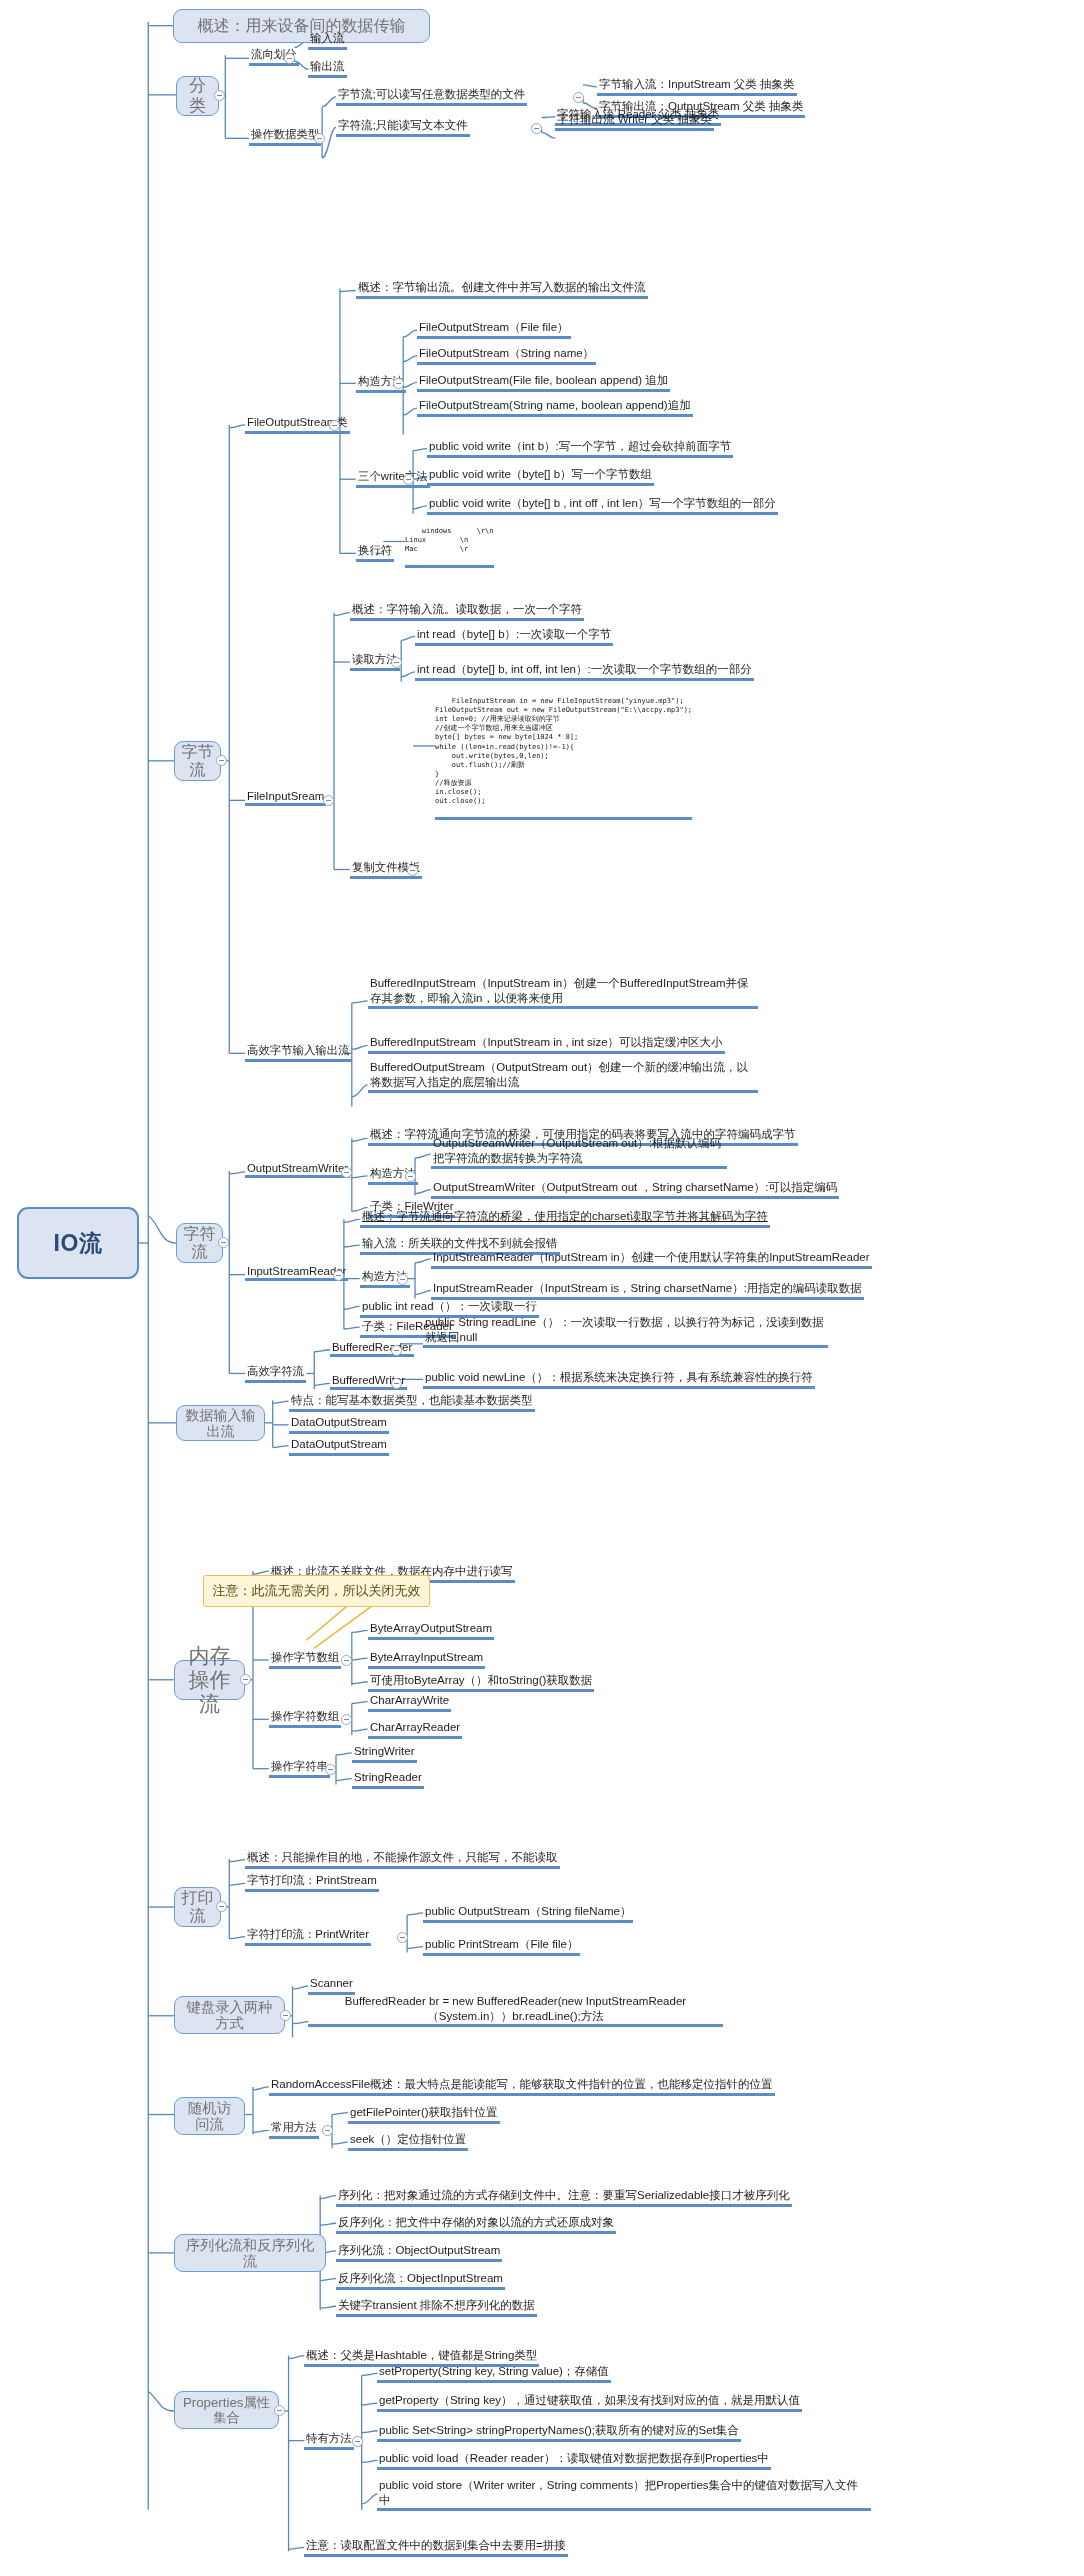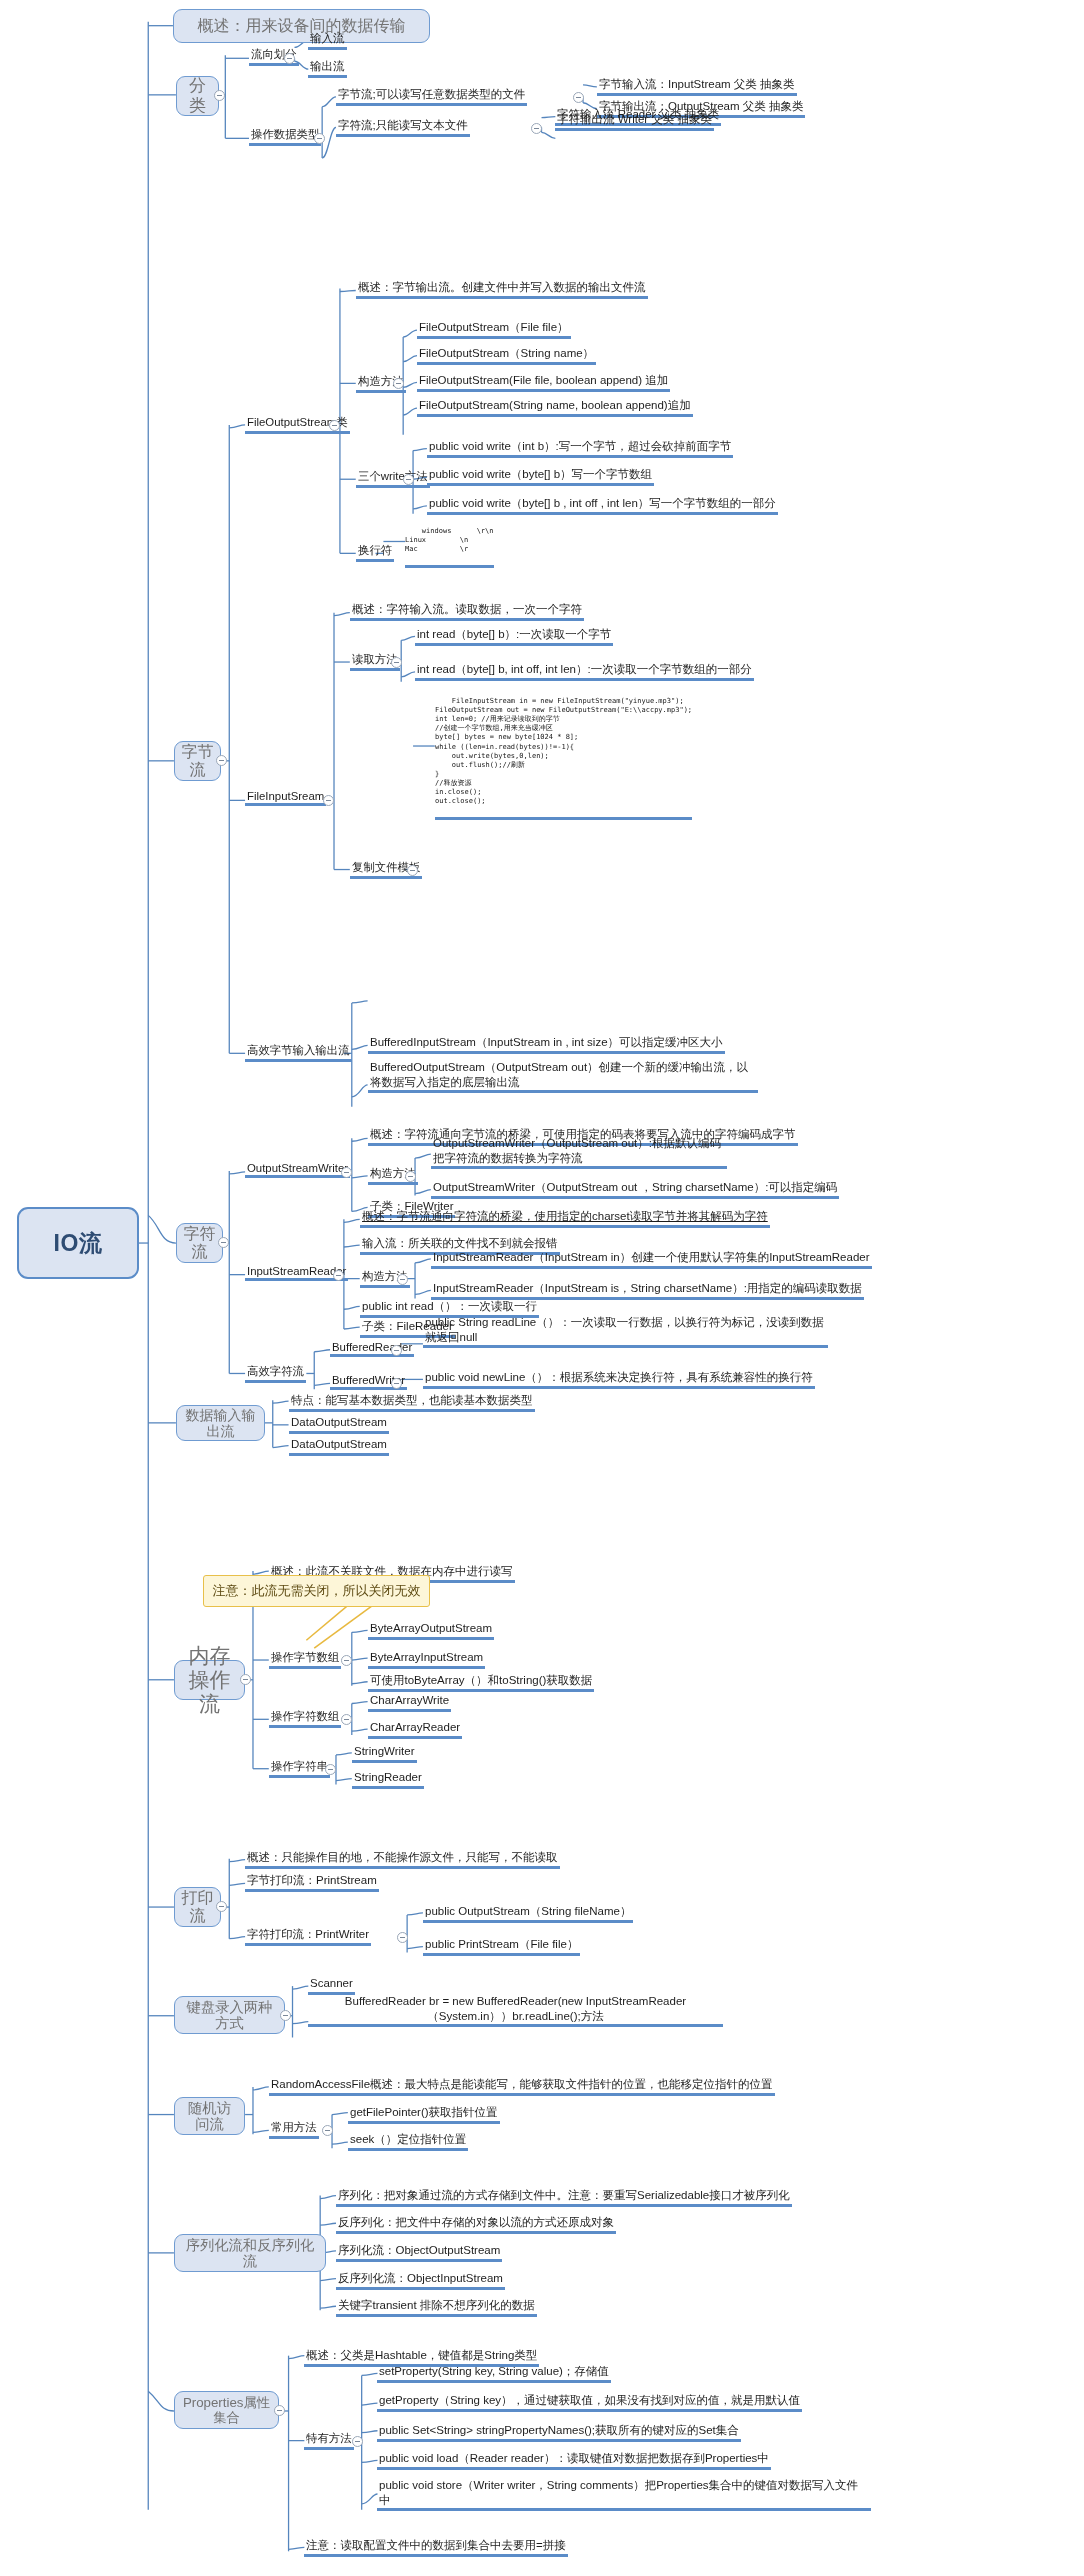--- a/index.html
+++ b/index.html
@@ -462,20 +462,23 @@
     out.flush();//刷新
 }
 //释放资源
 in.close();
 out.close();</span>
   </div>
 
   <div class="cap" style="left:245px; top:1043px;">
     <span>高效字节输入输出流</span>
   </div>
+  <div class="ul wrap" style="left:368px; top:976px; width:390px;">
+    <span>BufferedInputStream（InputStream in）创建一个BufferedInputStream并保存其参数，即输入流in，以便将来使用</span>
+  </div>
   <div class="ul" style="left:368px; top:1035px;">
     <span>BufferedInputStream（InputStream in , int size）可以指定缓冲区大小</span>
   </div>
   <div class="ul wrap" style="left:368px; top:1060px; width:390px;">
     <span>BufferedOutputStream（OutputStream out）创建一个新的缓冲输出流，以将数据写入指定的底层输出流</span>
   </div>
 
   <div class="l1" style="left:176px; top:1223px; width:47px; height:40px; font-size:16px;">
     <span>字符流</span>
   </div>

